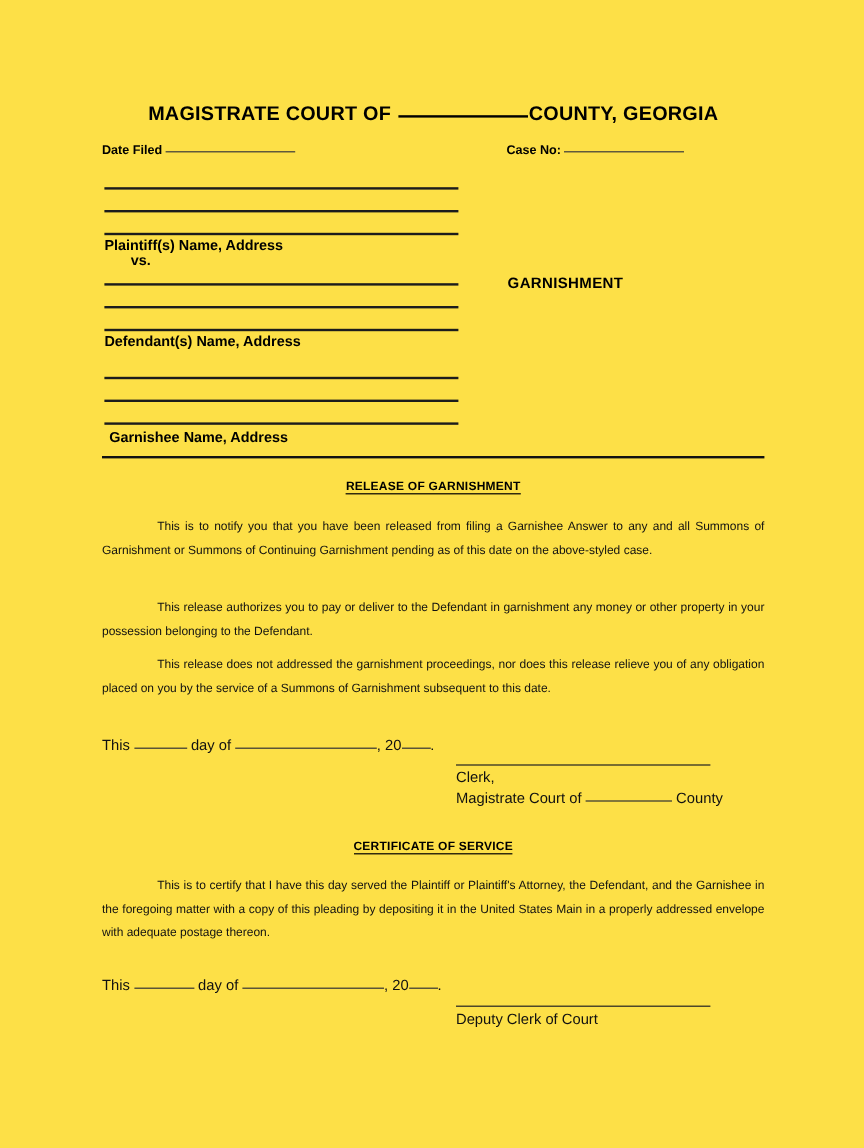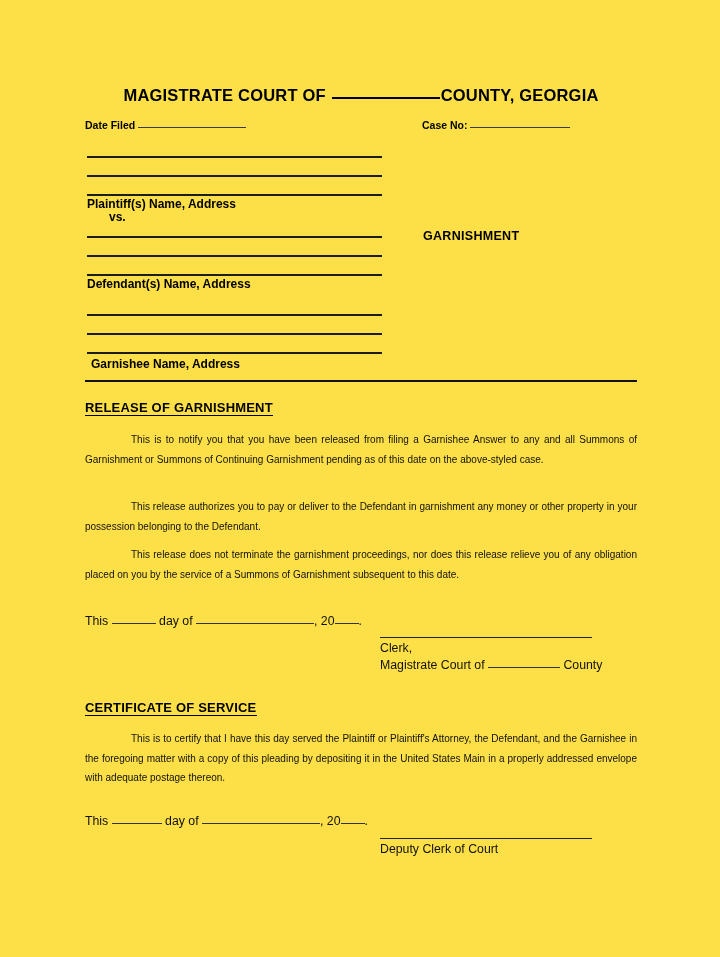--- a/index.html
+++ b/index.html
@@ -100,21 +100,22 @@
     top: 380px;
     width: 552px;
     border-bottom: 2.6px solid #111111;
   }
 
   
   .section-heading {
     position: absolute;
     left: 85px;
     width: 552px;
-    font-size: 13px;
+    text-align: center;
+    font-size: 10px;
     font-weight: bold;
     letter-spacing: 0.2px;
   }
   .section-heading span {
     border-bottom: 1.6px solid #000;
     padding-bottom: 0px;
   }
 
   .para {
     position: absolute;
@@ -198,21 +199,21 @@
   <div class="divider-rule"></div>
 
   <div class="section-heading" style="top:400px;">
     <span>RELEASE OF GARNISHMENT</span>
   </div>
 
   <div class="para" style="top:430px;">This is to notify you that you have been released from filing a Garnishee Answer to any and all Summons of Garnishment or Summons of Continuing Garnishment pending as of this date on the above-styled case.</div>
 
   <div class="para" style="top:497px;">This release authorizes you to pay or deliver to the Defendant in garnishment any money or other property in your possession belonging to the Defendant.</div>
 
-  <div class="para" style="top:545px;">This release does not terminate the garnishment proceedings, nor does this release relieve you of any obligation placed on you by the service of a Summons of Garnishment subsequent to this date.</div>
+  <div class="para" style="top:545px;">This release does not addressed the garnishment proceedings, nor does this release relieve you of any obligation placed on you by the service of a Summons of Garnishment subsequent to this date.</div>
 
   <div class="date-line" style="top:614px;">
     <span>This</span>
     <span class="ul-day"></span>
     <span>day of</span>
     <span class="ul-month"></span><span>, 20</span><span class="ul-yr"></span><span>.</span>
   </div>
 
   <div class="sig-block" style="top:637px;">
     <div class="sig-rule"></div>

